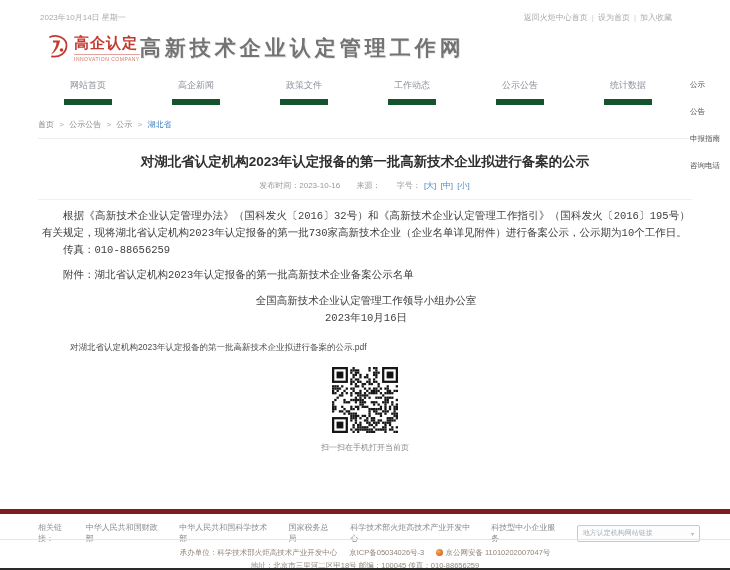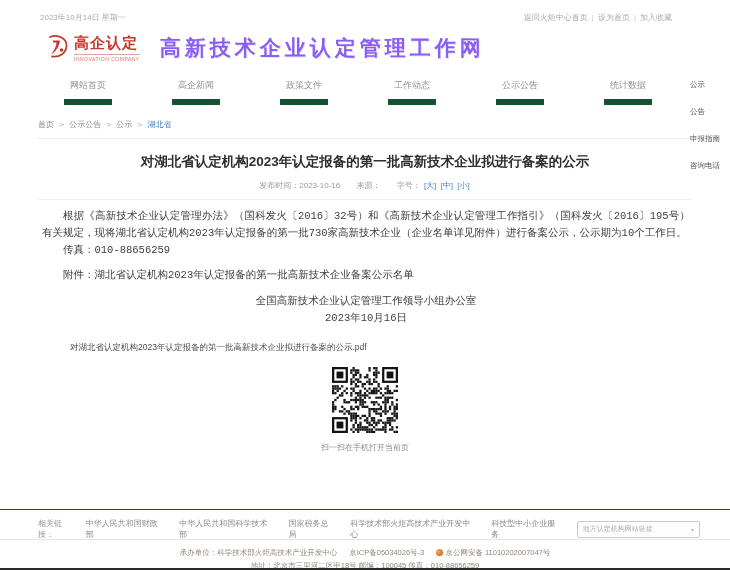--- a/index.html
+++ b/index.html
@@ -12,21 +12,21 @@
   .topbar { display:flex; justify-content:space-between; padding:12px 58px 0 40px;
     font-size:8px; color:#aaaaaa; }
   .topbar a, .topbar .tlink { color:#aaaaaa; text-decoration:none; }
   .topbar .sep { margin:0 4px; color:#cccccc; }
   
   .header { display:flex; align-items:center; padding:10px 0 0 44px; }
   .logo { display:flex; align-items:center; cursor:pointer; }
   .logo-txtwrap { margin-left:4px; display:flex; flex-direction:column; }
   .logo-cn { color:#c3392f; font-weight:bold; font-size:15px; letter-spacing:1px; }
   .logo-en { color:#d4766a; font-size:5px; letter-spacing:0.5px; border-top:1px solid #e0a49c; margin-top:1px; padding-top:1px; }
-  .site-title { margin-left:20px; font-size:21px; font-weight:bold; color:#8b5cf6;
+  .site-title { font-size:21px; font-weight:bold; color:#737373;
     letter-spacing:4px; text-shadow:1px 1px 0 #e8eaec; }
   
   .nav { display:flex; justify-content:space-between; margin:16px 78px 0 64px; }
   .nav-item { font-size:9px; color:#8b919a; padding:0 6px 7px 6px; border-bottom:6px solid #14532d; cursor:pointer; }
   
   .quicklinks { position:absolute; right:10px; top:80px; display:flex; flex-direction:column; gap:17px; }
   .quicklink { font-size:7.5px; color:#555; cursor:pointer; text-align:left; }
   
   .breadcrumb { margin:14px 38px 0 38px; padding-bottom:8px; border-bottom:1px solid #ececec;
     font-size:8px; color:#888; }
@@ -44,21 +44,21 @@
   .article-body p { margin:0; text-indent:2em; }
   .attach-line { margin-top:8px !important; }
   .sig { text-align:center; text-indent:0 !important; margin-top:9px !important; }
   .sigdate { text-align:center; text-indent:0 !important; }
   .pdf-link { margin:15px 0 0 70px; font-size:8.5px; color:#4d4d4d; cursor:pointer; }
   
   .qr-wrap { text-align:center; margin-top:13px; }
   .qr-box { display:inline-block; width:66px; height:66px; line-height:0; }
   .qr-caption { font-size:8px; color:#8a8a8a; margin-top:5px; }
   
-  .footer-links { position:absolute; left:0; right:0; top:509px; border-top:1px solid #7f1d1d;
+  .footer-links { position:absolute; left:0; right:0; top:509px; border-top:5px solid #7f1d1d;
     display:flex; align-items:center; padding:8px 30px 0 38px; font-size:8px; color:#8a8a8a; }
   .footer-links .flabel { color:#999; margin-right:8px; }
   .footer-links .flink { margin-right:14px; cursor:pointer; color:#8a8a8a; }
   .agency-select { margin-left:auto; width:112px; height:15px; border:1px solid #c9c9c9;
     border-radius:2px; font-size:7px; color:#a4b0bc; display:flex; align-items:center;
     justify-content:space-between; padding:0 5px; cursor:pointer; background:#fdfdfd; }
   .agency-select .arrow { font-size:6px; color:#b7b7b7; }
   
   .footer-bottom { position:absolute; left:0; right:0; top:539px; border-top:1px solid #e5e5e5;
     text-align:center; font-size:7.5px; color:#8f8678; padding-top:6px; line-height:13px; }

